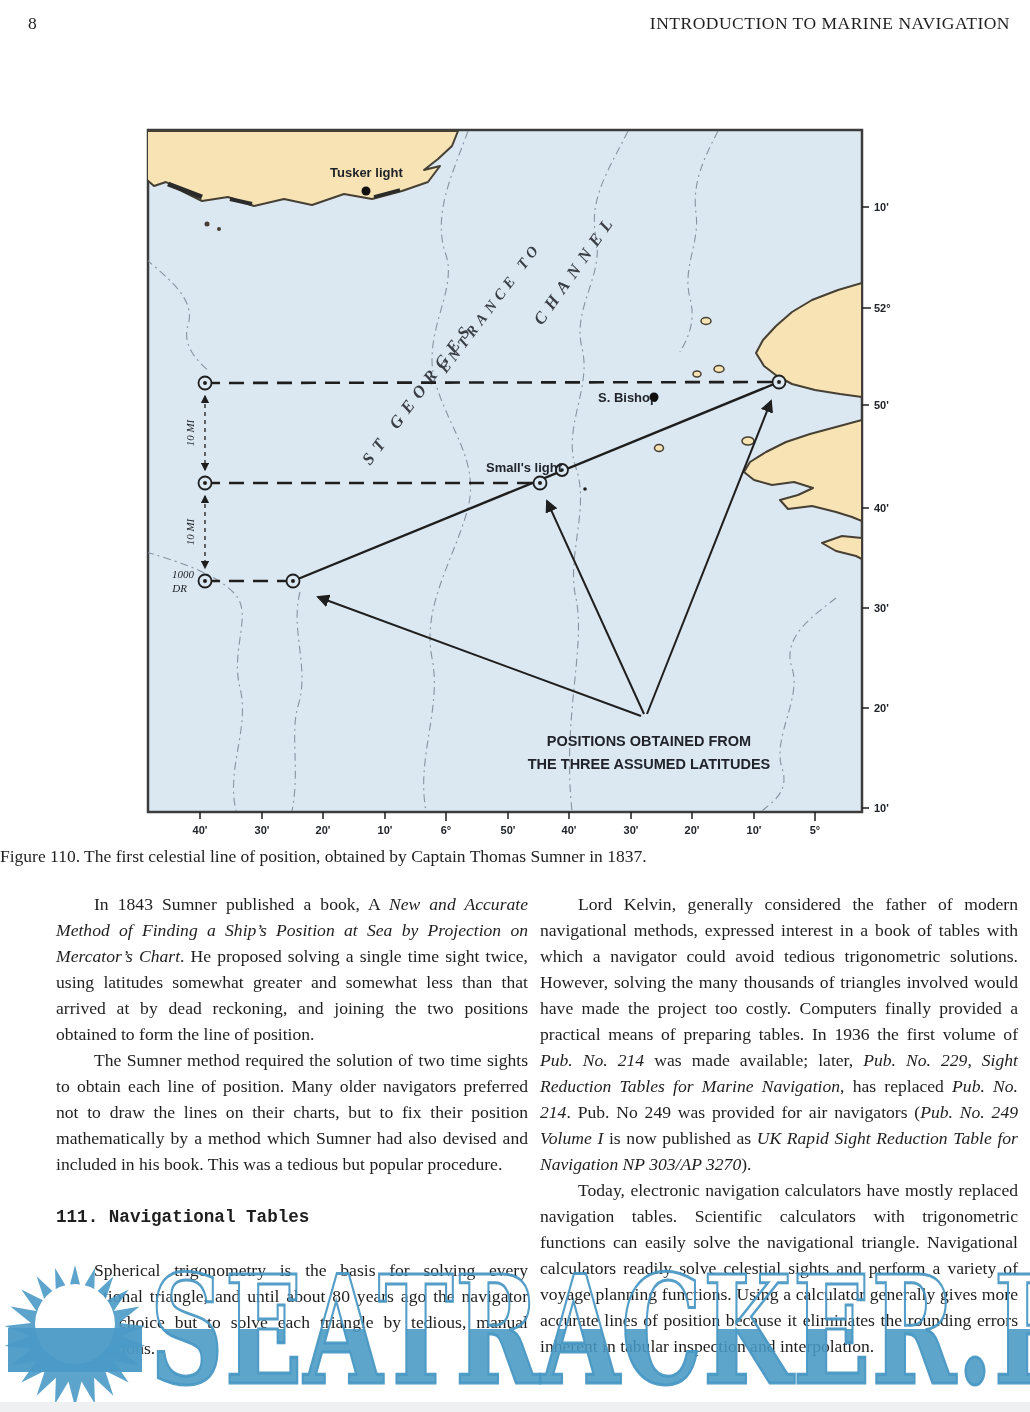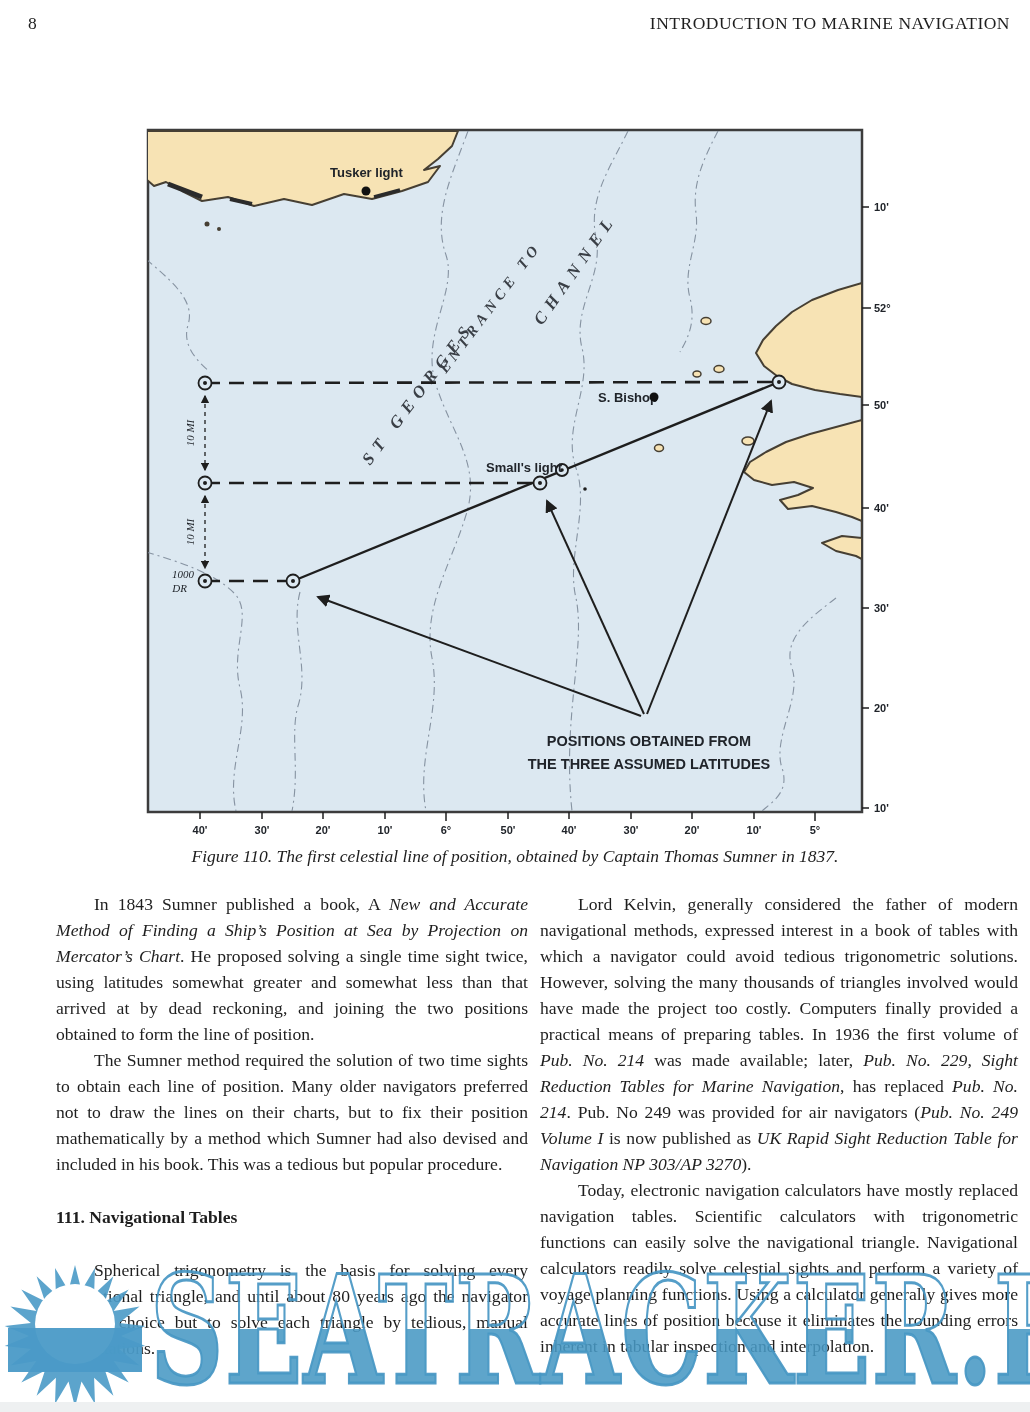--- a/index.html
+++ b/index.html
@@ -1,26 +1,26 @@
 <!DOCTYPE html>
 <html><head>
 <meta charset="utf-8">
 <style>
   html,body{margin:0;padding:0;background:#ffffff;}
   .page{position:relative;width:1030px;height:1412px;background:#ffffff;overflow:hidden;
         font-family:"Liberation Serif",serif;color:#1e1e1e;}
   .pagenum{position:absolute;left:28px;top:13px;font-size:17.5px;}
   .header-title{position:absolute;left:0;top:13px;width:1010px;text-align:right;font-size:17.5px;letter-spacing:.5px;}
   .mapsvg{position:absolute;left:0;top:0;width:1030px;height:880px;}
-  .caption{position:absolute;left:0;top:846px;width:1030px;text-align:center;font-style:italic;font-size:17.5px;}
+  .caption{position:absolute;left:0;top:846px;width:1030px;text-align:left;font-size:17.5px;}
   .col{position:absolute;top:891px;font-size:17.6px;line-height:26px;text-align:justify;}
   .col-left{left:30px;width:472px;margin-left:26px;}
   .col-right{left:524px;width:478px;margin-left:16px;}
   .col p{margin:0;text-indent:38px;}
-  .col h2{font-size:17.6px;margin:27px 0 27px 0;text-indent:0;}
+  .col h2{font-size:17.6px;margin:27px 0 27px 0;text-indent:0;font-family:Liberation Mono, monospace;}
   
   .wm{position:absolute;left:0;top:0;width:1030px;height:1412px;pointer-events:none;}
   .wm-sun{position:absolute;left:2px;top:1264px;width:146px;height:150px;}
   .wm-text{position:absolute;left:150px;top:1255px;font-family:"DejaVu Serif",serif;font-weight:bold;
            font-size:150px;line-height:150px;white-space:nowrap;letter-spacing:.01em;
            transform:scaleX(0.68);transform-origin:left top;}
   .wm-outline{color:transparent;-webkit-text-stroke:3px rgba(70,150,195,.92);}
   .wm-solid{color:rgba(72,152,196,.88);clip-path:inset(74px 0 0 0);}
   .scan-strip{position:absolute;left:0;top:1402px;width:1030px;height:10px;background:#eef0f1;}
   text{font-family:"Liberation Sans",sans-serif;}

